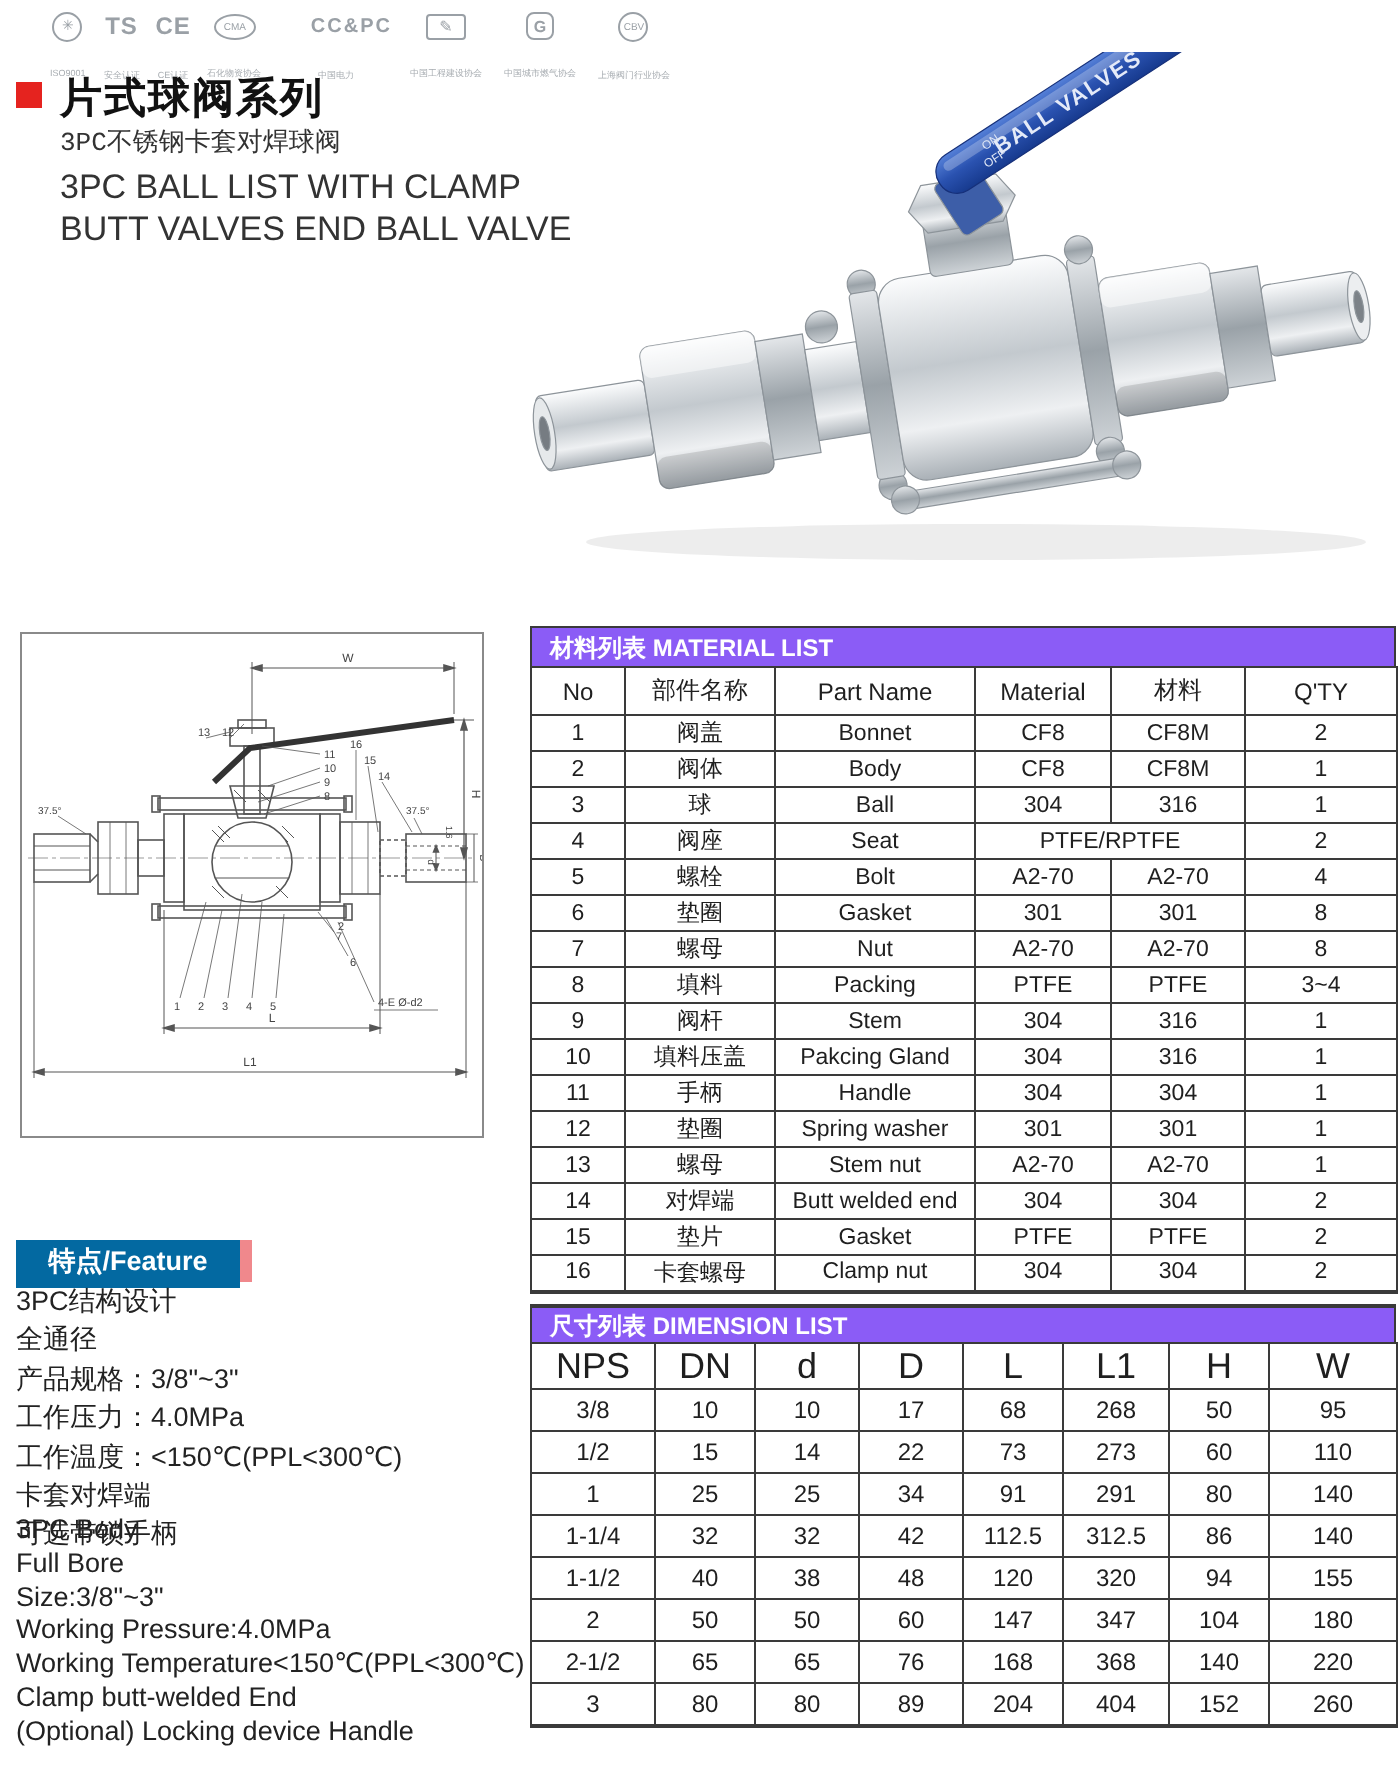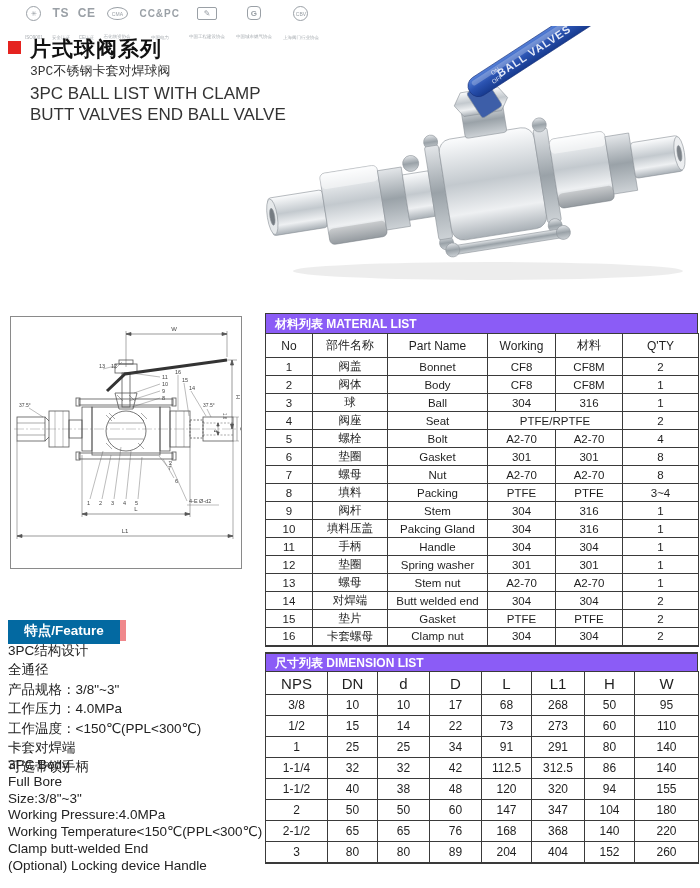--- a/index.html
+++ b/index.html
@@ -19,21 +19,21 @@
     display:flex; align-items:flex-start; gap:7px;
     color:#9aa0a6;
   }
   .cert-item { display:flex; flex-direction:column; align-items:center; gap:13px; }
   .cert-glyph { display:block; text-align:center; color:#9aa0a6; }
   .g-circle { width:15px; height:15px; border:1px solid #9aa0a6; border-radius:50%; font-size:7px; line-height:14px; }
   .g-oval   { width:21px; height:13px; border:1px solid #9aa0a6; border-radius:50% / 50%; font-size:5px; line-height:12px; margin-top:1px;}
   .g-box    { width:20px; height:13px; border:1px solid #9aa0a6; border-radius:2px; font-size:8px; line-height:12px; margin-top:1px;}
   .g-rsq    { width:14px; height:14px; border:1px solid #9aa0a6; border-radius:4px; font-size:8px; line-height:13px; font-weight:bold;}
   .g-text   { font-weight:bold; font-size:12px; letter-spacing:0.5px; line-height:15px; }
-  .g-text.small { font-size:10px; letter-spacing:1px; }
+  .g-text.small { font-size:10px; letter-spacing:1px;margin-left:16px; }
   .cert-label { font-size:5px; color:#a7acb1; white-space:nowrap; transform:scale(0.9); }
 
   
   .red-bullet { position:absolute; left:8px; top:41px; width:13px; height:13px; background:#e5231f; }
   .series-title { position:absolute; left:30px; top:35px; font-size:21px; font-weight:bold; color:#111; letter-spacing:1px;}
   .subtitle-cn { position:absolute; left:30px; top:62px; font-size:13px; color:#333;font-family:Liberation Mono, monospace; }
   .subtitle-en1 { position:absolute; left:30px; top:84px; font-size:17px; color:#333; }
   .subtitle-en2 { position:absolute; left:30px; top:105px; font-size:17px; color:#333; }
 
   
@@ -53,21 +53,21 @@
     background:#8b5cf6; color:#fff; font-weight:bold; font-size:12px;
     height:20px; line-height:20px; padding-left:9px;
     border:1px solid #3a3a3a; border-bottom:none;
   }
   .dim-wrap .tband { border-top:2px solid #3a3a3a; height:19px; line-height:18px; }
   table { border-collapse:collapse; width:433px; table-layout:fixed; }
   th, td { border:1px solid #3a3a3a; text-align:center; padding:0; color:#1f1f1f; font-weight:normal; }
   .mtable th { height:24px; font-size:12px; }
   .mtable td { height:18px; font-size:11.5px; }
   .mtable tr:last-child td { border-bottom:2.5px solid #3a3a3a; }
-  .dtable th { height:23px; font-size:15px; }
+  .dtable th { height:23px; font-size:18px; }
   .dtable td { height:21px; font-size:12px; }
   .dtable tr:last-child td { border-bottom:2px solid #3a3a3a; }
 
   
   .feature-banner {
     position:absolute; left:8px; top:620px; width:112px; height:24px;
     background:#0369a1; color:#fff; font-weight:bold; font-size:13.5px;
     text-align:center; line-height:21px;
   }
   .feature-banner::after {
@@ -348,21 +348,21 @@
         <col style="width:100px">
       <col style="width:68px">
         <col style="width:67px">
         <col style="width:76px">
     </colgroup>
     <thead>
       <tr>
         <th>No</th>
         <th>部件名称</th>
         <th>Part Name</th>
-        <th>Working</th>
+        <th>Material</th>
         <th>材料</th>
         <th>Q'TY</th>
       </tr>
     </thead>
     <tbody>
         <tr>
           <td>1</td>
           <td>阀盖</td>
           <td>Bonnet</td>
           <td>CF8</td>

